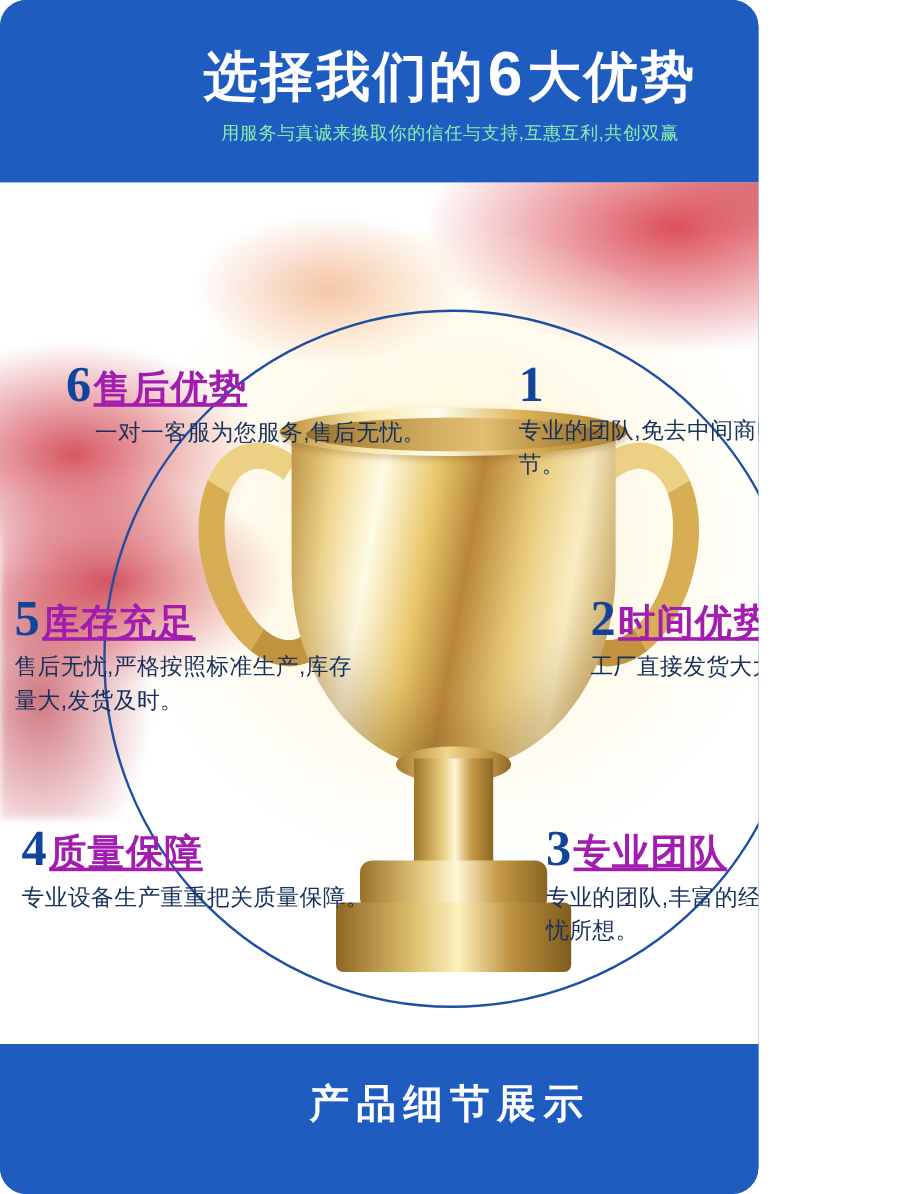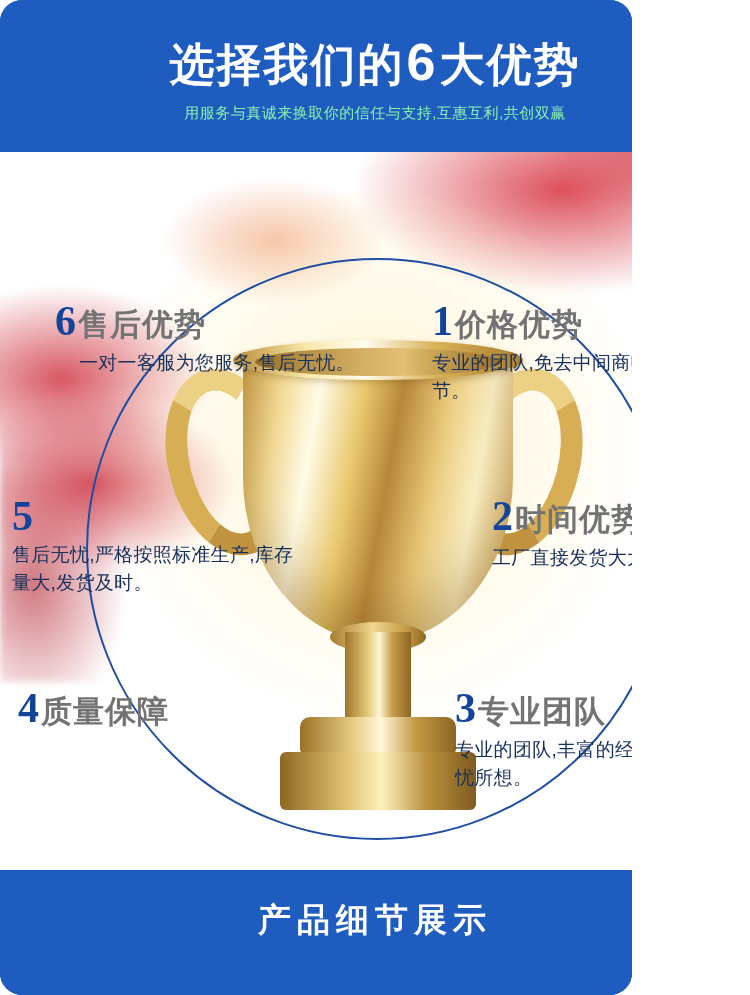--- a/index.html
+++ b/index.html
@@ -218,23 +218,24 @@
     font-size: 42px;
     font-weight: bold;
     color: #12459a;
     line-height: 42px;
     margin-right: 2px;
     font-family: "Liberation Serif", serif;
   }
   .feature-title {
     font-size: 31px;
     font-weight: bold;
-    color: #737373;
+    color: #a21caf;
     line-height: 40px;
     letter-spacing: 1px;
+    text-decoration: underline;
   }
   .feature-desc {
     margin-top: 4px;
     font-size: 19px;
     line-height: 28px;
     color: #16305c;
     letter-spacing: 0.3px;
   }
 
   .f6 { left: 55px;  top: 148px; }
@@ -306,45 +307,46 @@
       <div class="feature-head">
         <span class="feature-num">6</span>
         <span class="feature-title">售后优势</span>
       </div>
       <div class="feature-desc">一对一客服为您服务,售后无忧。</div>
     </div>
 
     <div class="feature f1">
       <div class="feature-head">
         <span class="feature-num">1</span>
-        <span class="feature-title">价格优势</span>
       </div>
       <div class="feature-desc">专业的团队,免去中间商赚差价环节。</div>
     </div>
 
     <div class="feature f5">
       <div class="feature-head">
         <span class="feature-num">5</span>
+        <span class="feature-title">库存充足</span>
       </div>
       <div class="feature-desc">售后无忧,严格按照标准生产,库存量大,发货及时。</div>
     </div>
 
     <div class="feature f2">
       <div class="feature-head">
         <span class="feature-num">2</span>
         <span class="feature-title">时间优势</span>
       </div>
       <div class="feature-desc">工厂直接发货大大缩短交货周期。</div>
     </div>
 
     <div class="feature f4">
       <div class="feature-head">
         <span class="feature-num">4</span>
         <span class="feature-title">质量保障</span>
       </div>
+      <div class="feature-desc">专业设备生产重重把关质量保障。</div>
     </div>
 
     <div class="feature f3">
       <div class="feature-head">
         <span class="feature-num">3</span>
         <span class="feature-title">专业团队</span>
       </div>
       <div class="feature-desc">专业的团队,丰富的经验帮您排除所忧所想。</div>
     </div>
 

